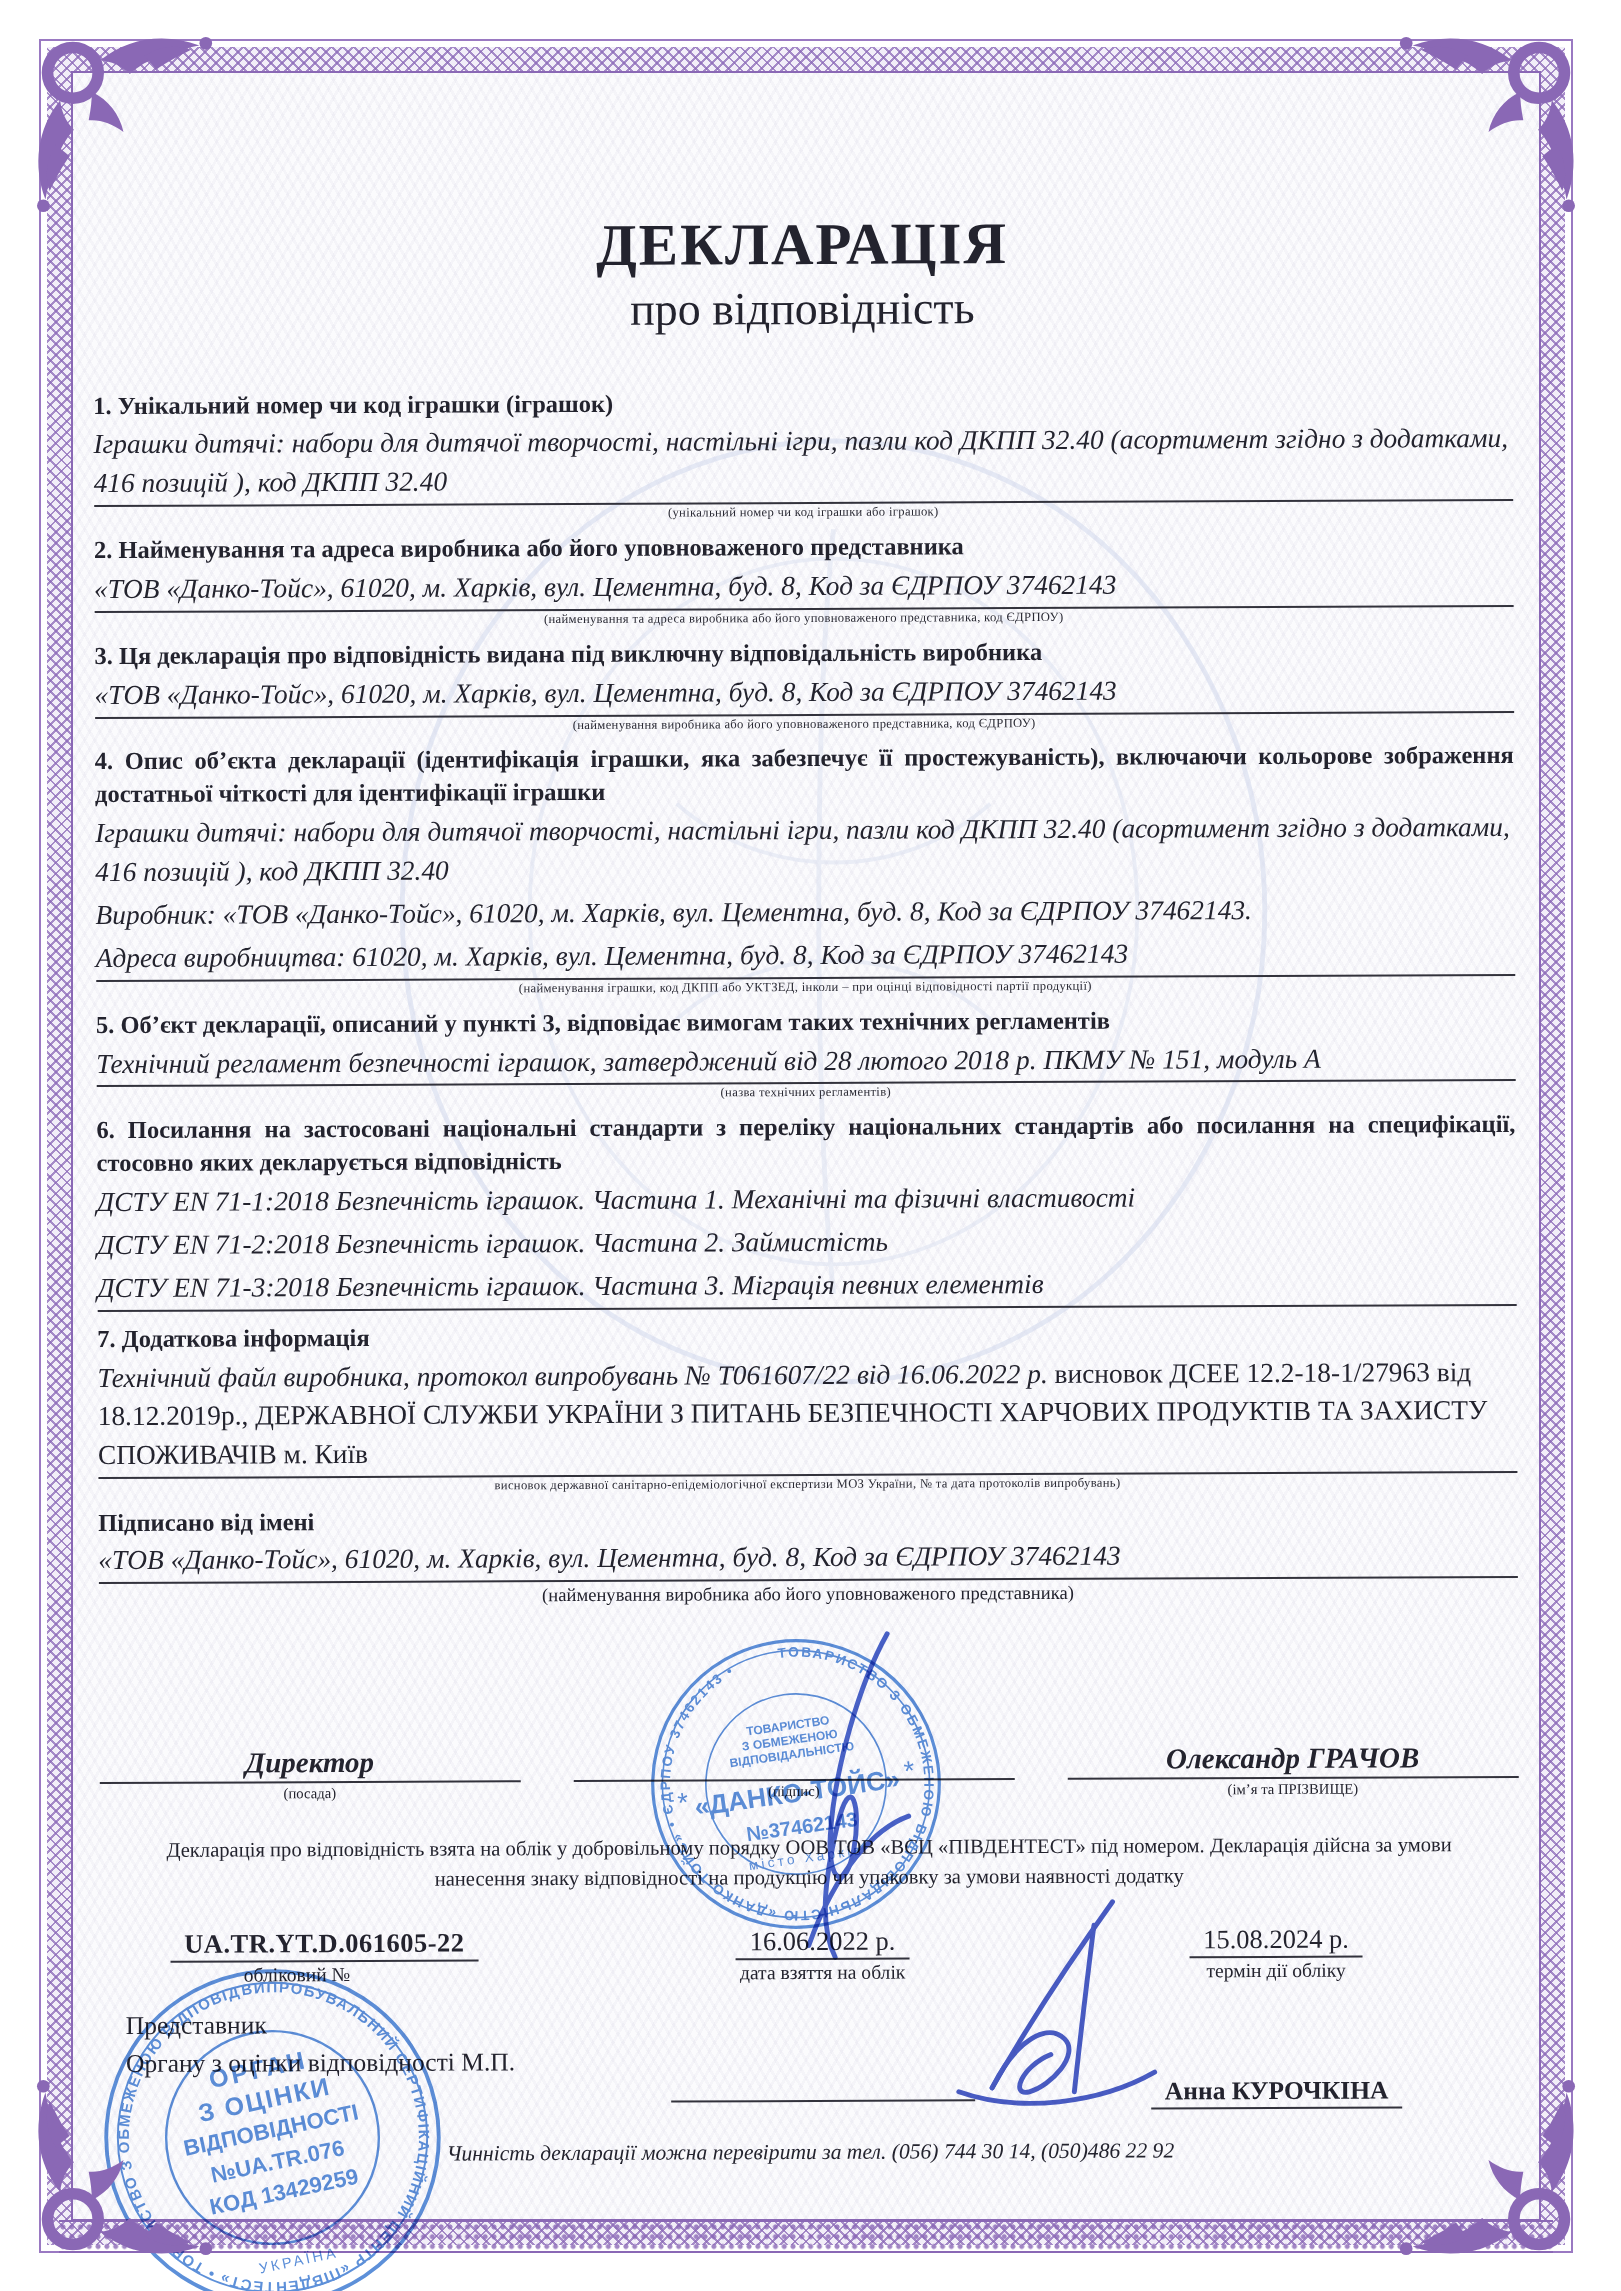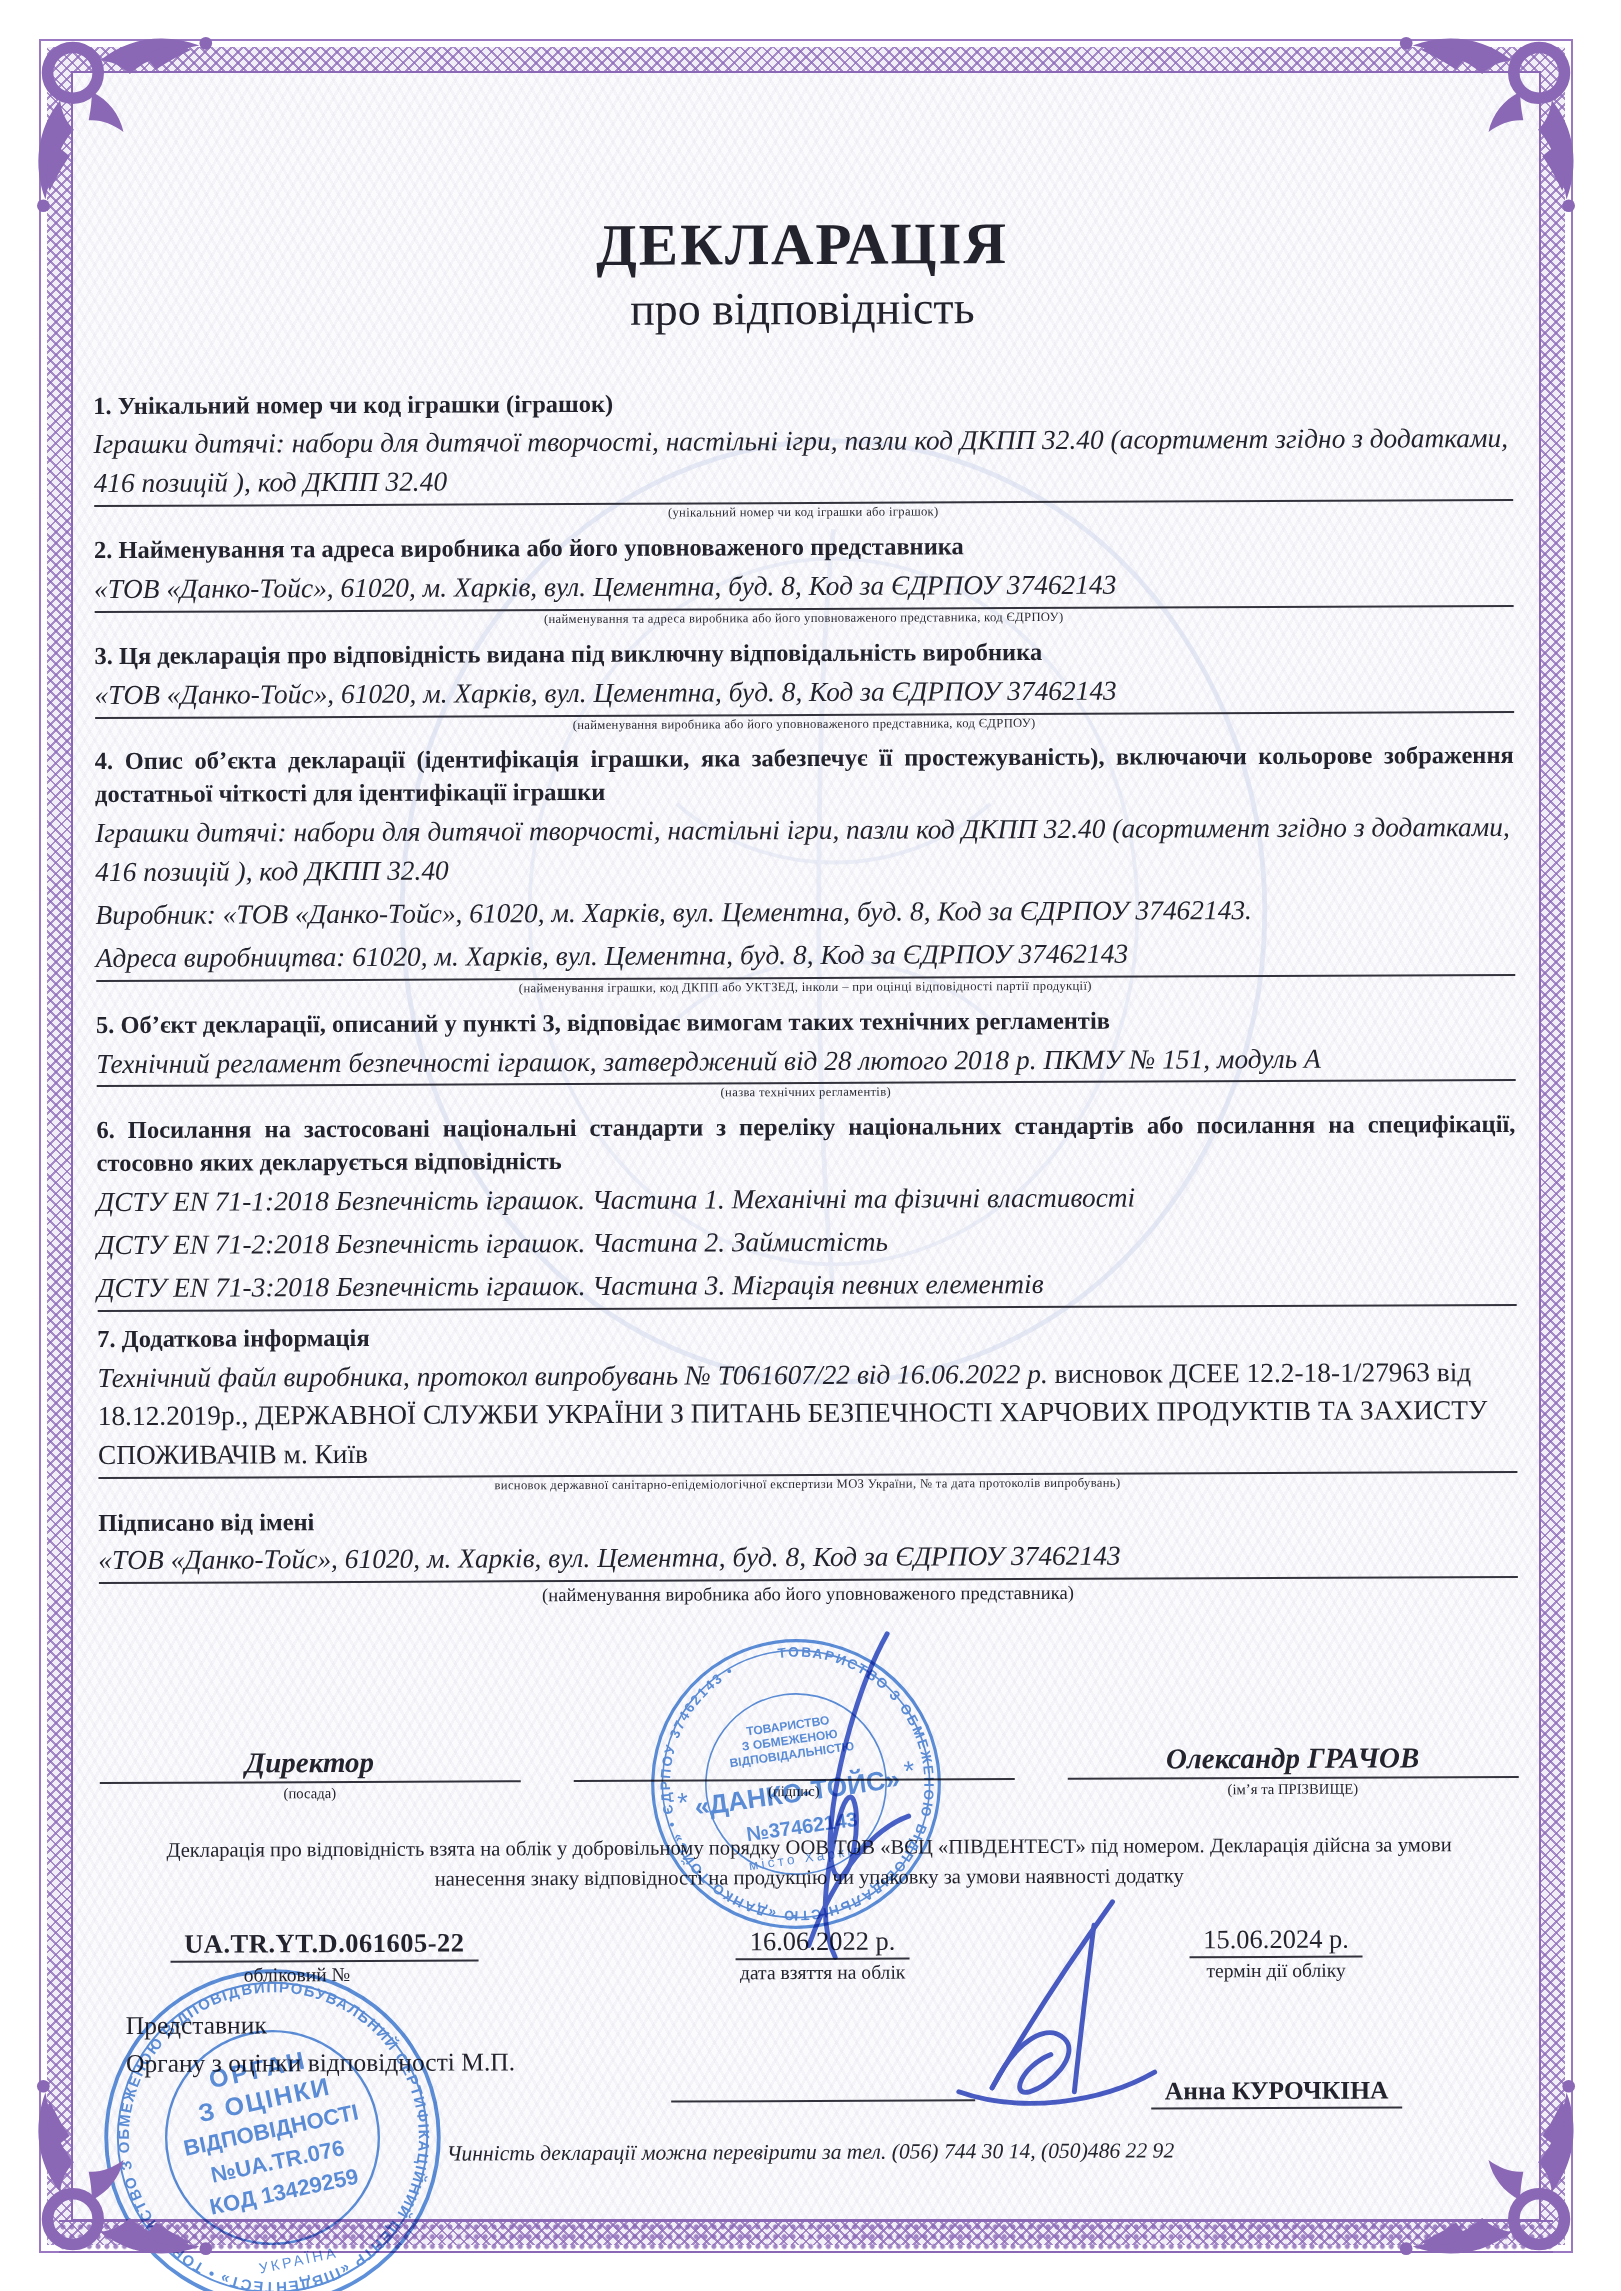--- a/index.html
+++ b/index.html
@@ -264,21 +264,21 @@
           <div>Представник</div>
           <div>Органу з оцінки відповідності   М.П.</div>
         </div>
       </div>
       <div class="cell-c">
         <span class="u-line date-txt">16.06.2022 р.</span>
         <div class="caption-bt">дата взяття на облік</div>
         <div class="mp-line"></div>
       </div>
       <div class="cell-c">
-        <span class="u-line date-txt">15.06.2024 р.</span>
+        <span class="u-line date-txt">15.08.2024 р.</span>
         <div class="caption-bt">термін дії обліку</div>
         <div class="inspector-wrap">
           <span class="u-line inspector">Анна КУРОЧКІНА</span>
         </div>
       </div>
     </div>
 
     <div class="footer-verify">Чинність декларації можна перевірити за тел. (056) 744 30 14, (050)486 22 92</div>
 
   </div>

